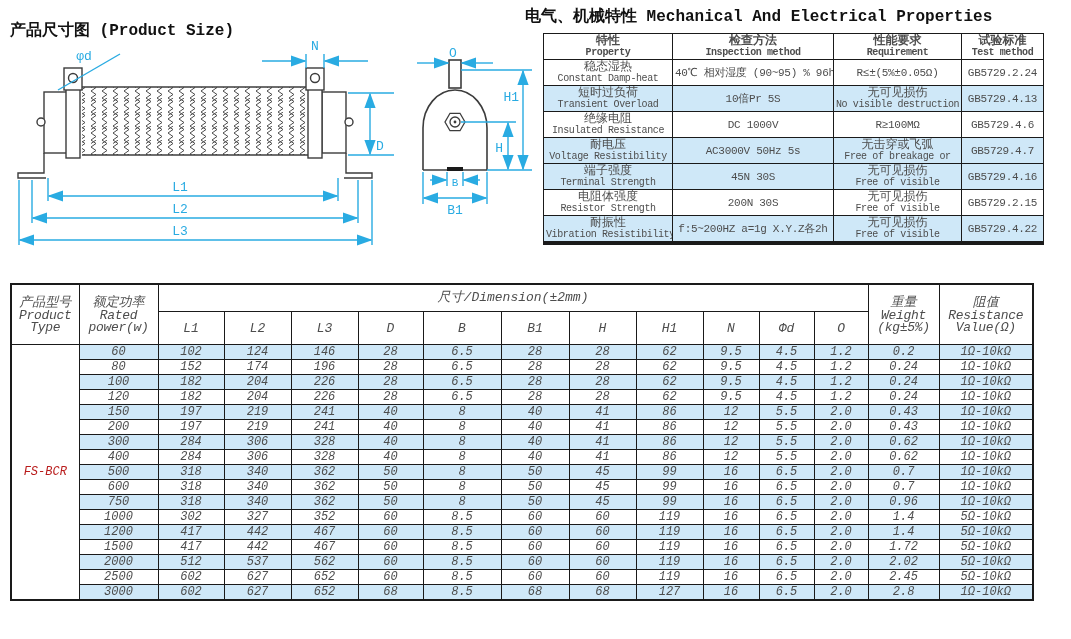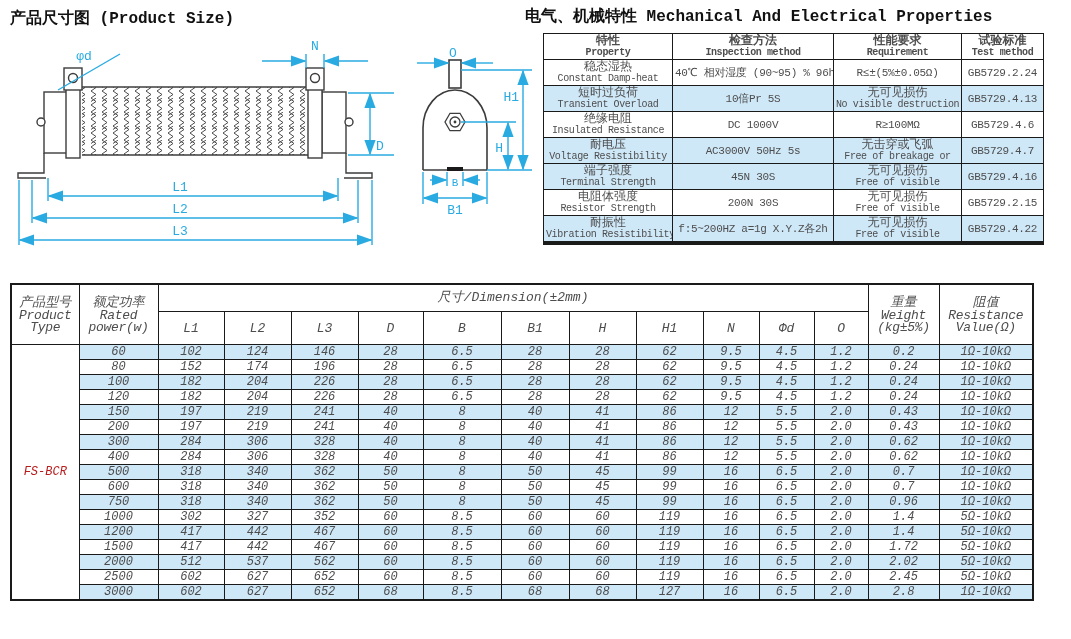--- a/index.html
+++ b/index.html
@@ -28,21 +28,21 @@
   #dims .hzh{font-size:13px;line-height:14px;font-weight:normal;}
   #dims .hen{font-size:13px;line-height:12px;font-weight:normal;letter-spacing:-0.3px;}
   .type-cell{background:#fff !important;font-size:14px;color:#b91c1c;}
   
   svg text{font-family:"Liberation Mono","DejaVu Sans Mono",monospace;}
   .dim-label{fill:#29abe2;font-size:13px;}
 </style>
 </head>
 <body>
 
-<div class="abs doc-title" style="left:10px;top:8px;">产品尺寸图 (Product Size)</div>
+<div class="abs doc-title" style="left:10px;top:20px;">产品尺寸图 (Product Size)</div>
 
 <svg class="abs" style="left:0;top:28px;" width="540" height="246" viewBox="0 0 540 246">
   <defs>
     <marker id="ar" markerWidth="11" markerHeight="8" refX="10" refY="4" orient="auto-start-reverse">
       <path d="M0,0 L11,4 L0,8 Z" fill="#29abe2"></path>
     </marker>
     <pattern id="coil" width="11" height="14" patternUnits="userSpaceOnUse">
       <path d="M3,0 L8,3.5 L3,7 L8,10.5 L3,14" stroke="#4a4a4a" stroke-width="1" fill="none"></path>
       <path d="M8,0 L3,3.5" stroke="#4a4a4a" stroke-width="1" fill="none"></path>
     </pattern>

